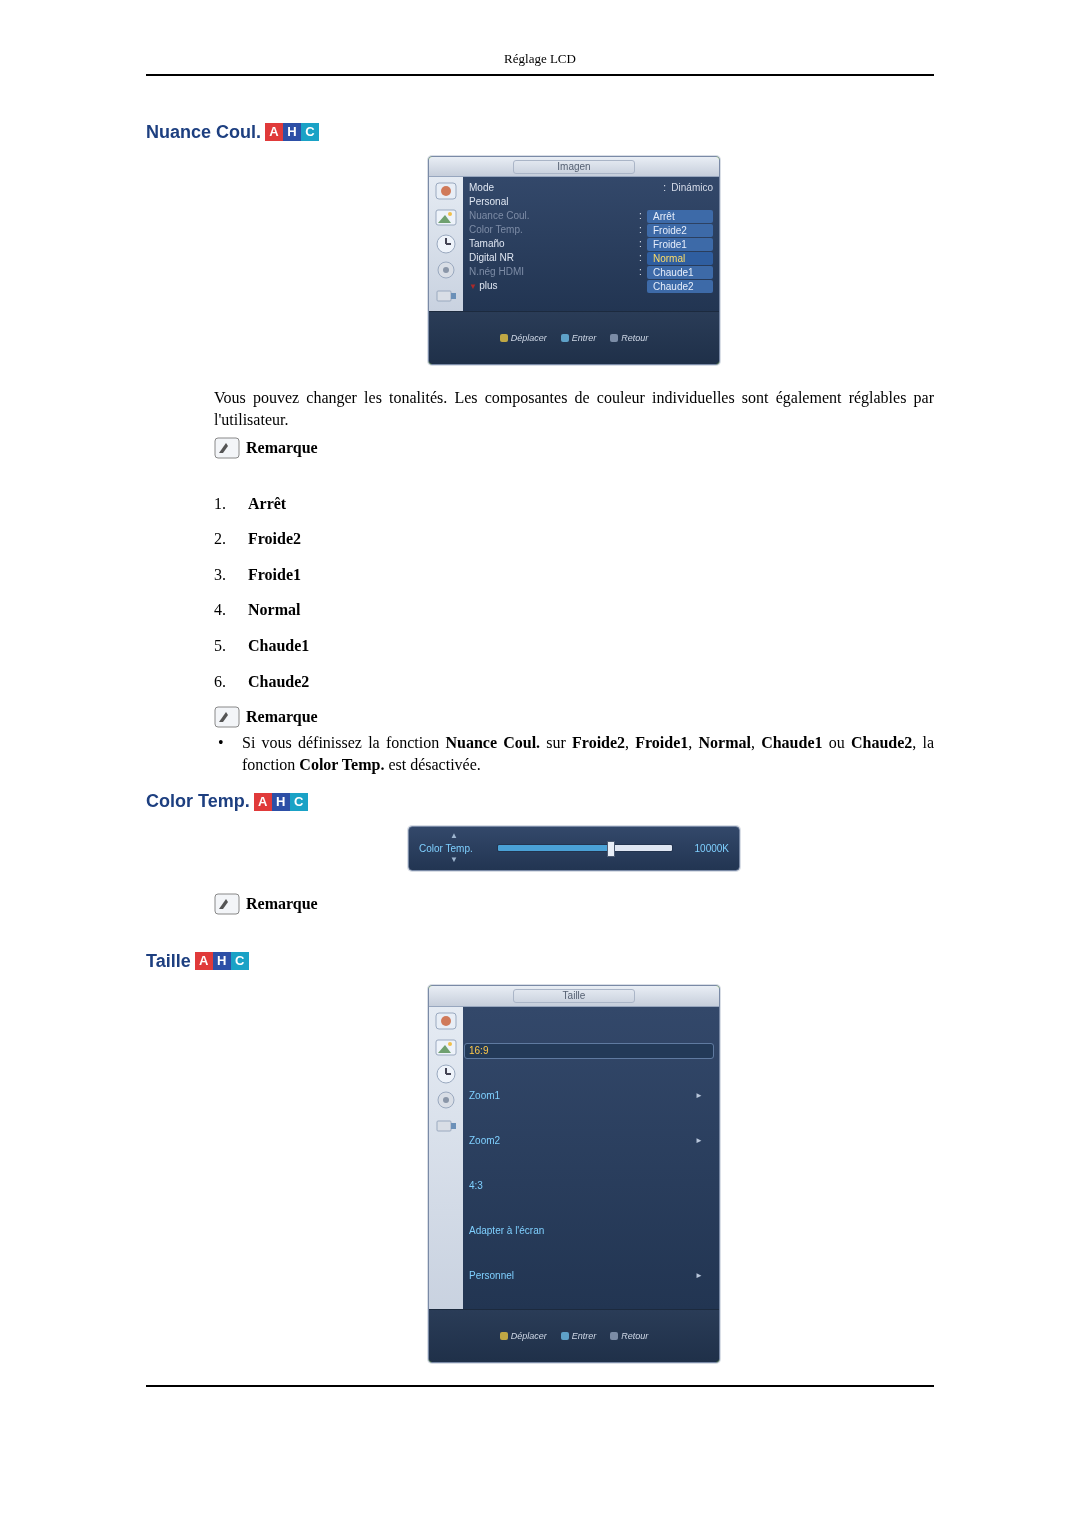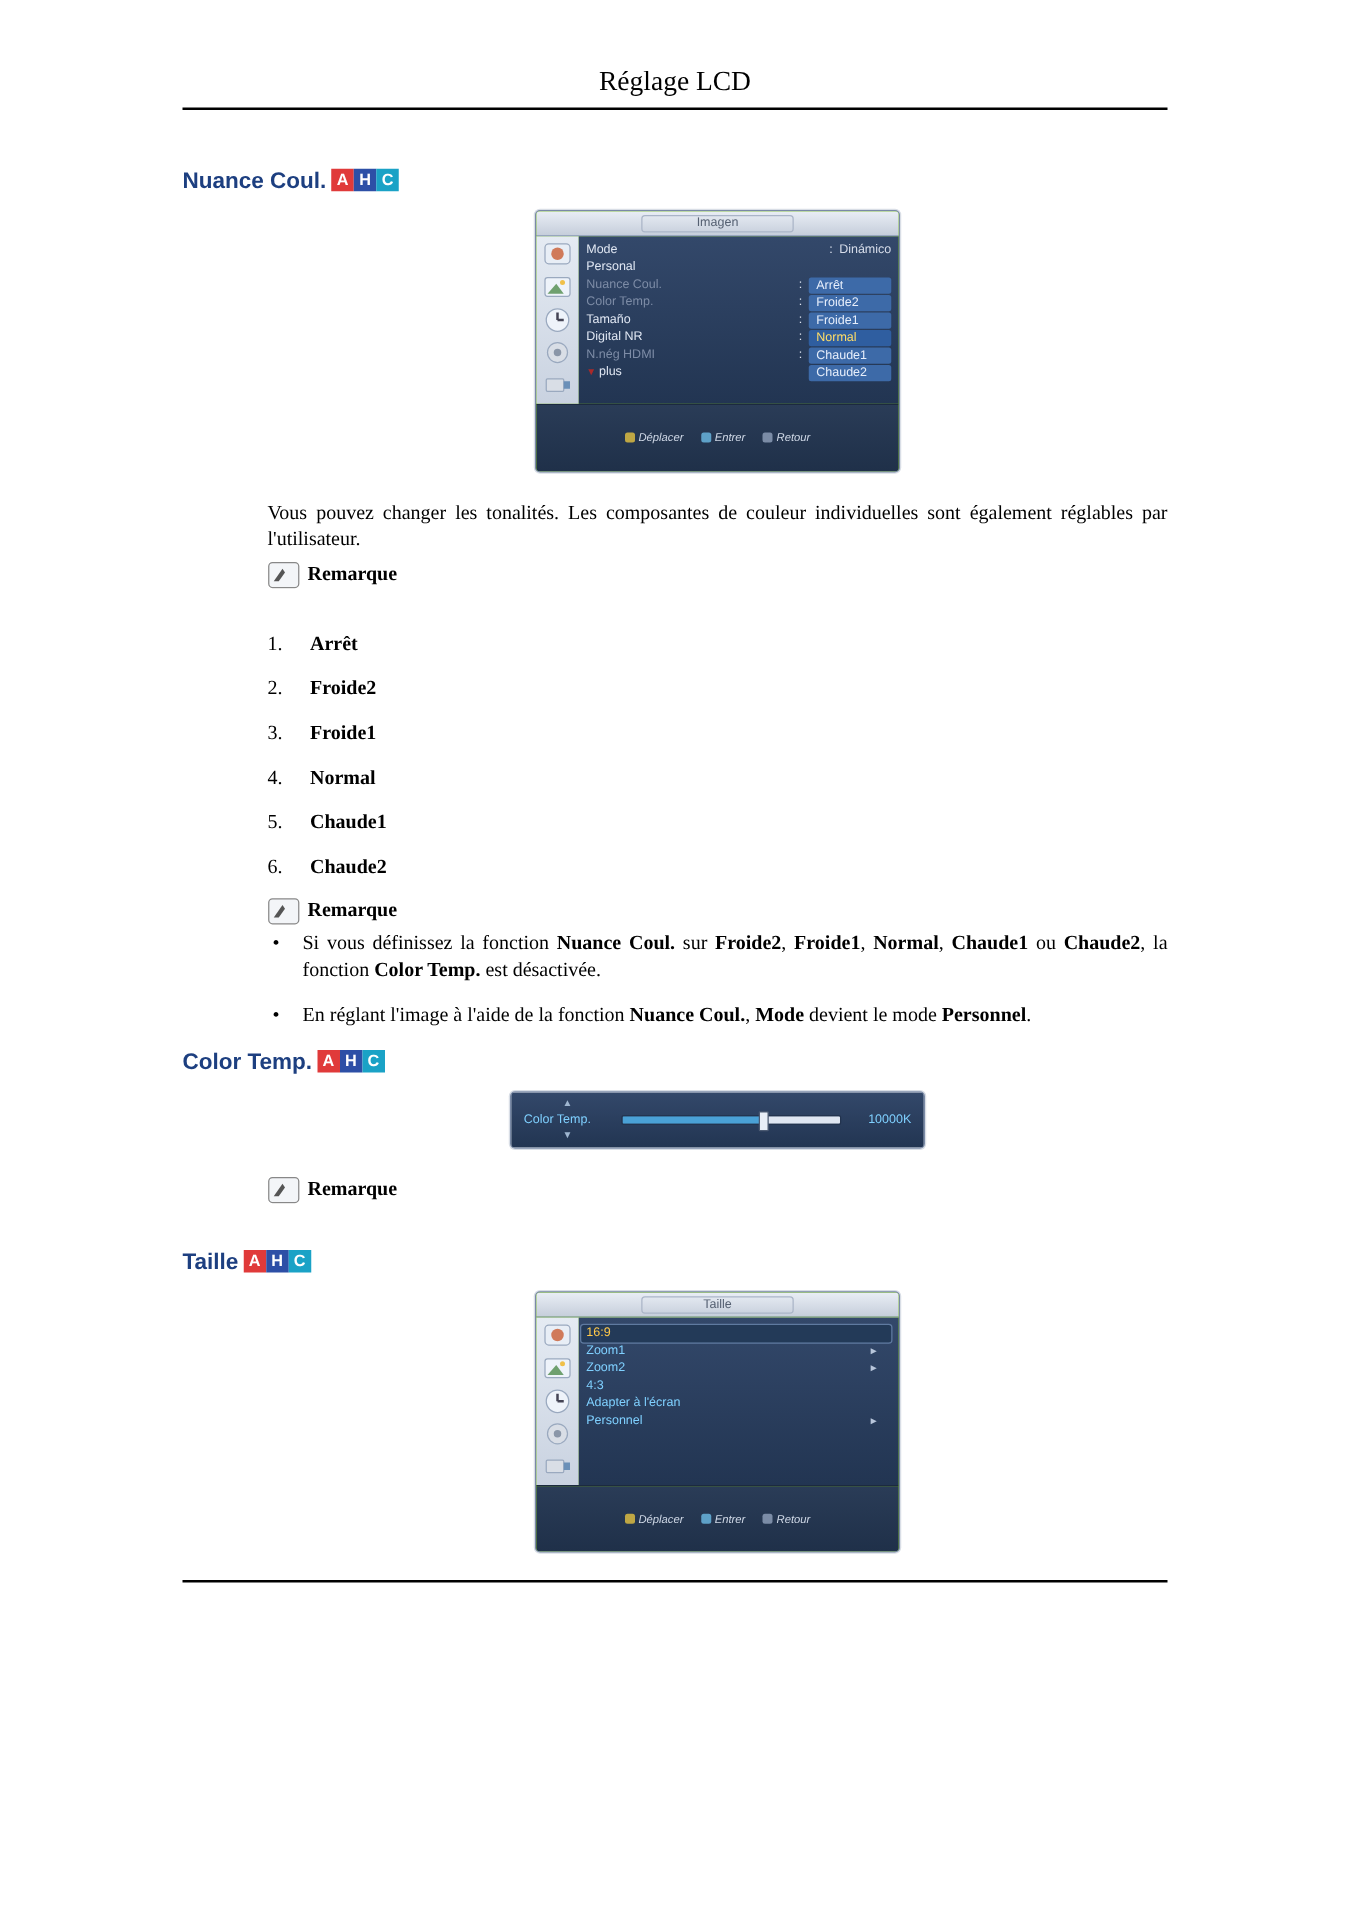--- a/index.html
+++ b/index.html
@@ -17,21 +17,21 @@
     padding: 50px 0 60px 0;
     box-sizing: border-box;
   }
   .sheet {
     width: 788px;
     margin: 0 auto;
     position: relative;
   }
   .hdr {
     text-align: center;
-    font-size: 22px;
+    font-size: 13px;
     padding-bottom: 6px;
     border-bottom: 2px solid #000;
     margin-bottom: 44px;
   }
   .body-col {
     margin-left: 68px;   
   }
   .h2 {
     margin-left: -68px;  
     font-family: Arial, Helvetica, sans-serif;
@@ -253,20 +253,21 @@
     border-radius:1px;
   }
   .slider-osd .val { grid-column:3; grid-row:2; color:#7fd0ff; text-align:right; }
 
   
   .osd-main .opt {
     height:14px; line-height:14px;
     color:#7fd0ff;
     display:flex; justify-content:space-between;
     padding-right:10px;
+    margin-top:31px;
   }
   .osd-main .opt .arrow { color:#b8c6db; font-size:8px; }
   .osd-main .opt.sel {
     color:#ffc94a;
     background:#233a58;
     outline:1px solid #5f7aa0;
     border-radius:2px;
     padding-left:4px; margin-left:-4px;
   }
 
@@ -427,23 +428,20 @@
               <rect x="1" y="1" width="24" height="20" rx="3" fill="#f3f5f8" stroke="#888"></rect>
               <path d="M5 16 L12 6 L14 9 L9 16 Z" fill="#555"></path>
             </svg>
         </span>
         <span class="note-label">Remarque</span>
       </div>
 
       <ul class="bul">
         <li>
           <span>Si vous définissez la fonction </span><b>Nuance Coul.</b><span> sur </span><b>Froide2</b><span>, </span><b>Froide1</b><span>, </span><b>Normal</b><span>, </span><b>Chaude1</b><span> ou </span><b>Chaude2</b><span>, la fonction </span><b>Color Temp.</b><span> est désactivée.</span>
-        </li>
-        <li>
-          <span>En réglant l'image à l'aide de la fonction </span><b>Nuance Coul.</b><span>, </span><b>Mode</b><span> devient le mode </span><b>Personnel</b><span>.</span>
         </li>
       </ul>
 
       <div class="h2">
         <span>Color Temp.</span>
         <span class="ahc">
           <span class="a">A</span>
           <span class="h">H</span>
           <span class="c">C</span>
         </span>

